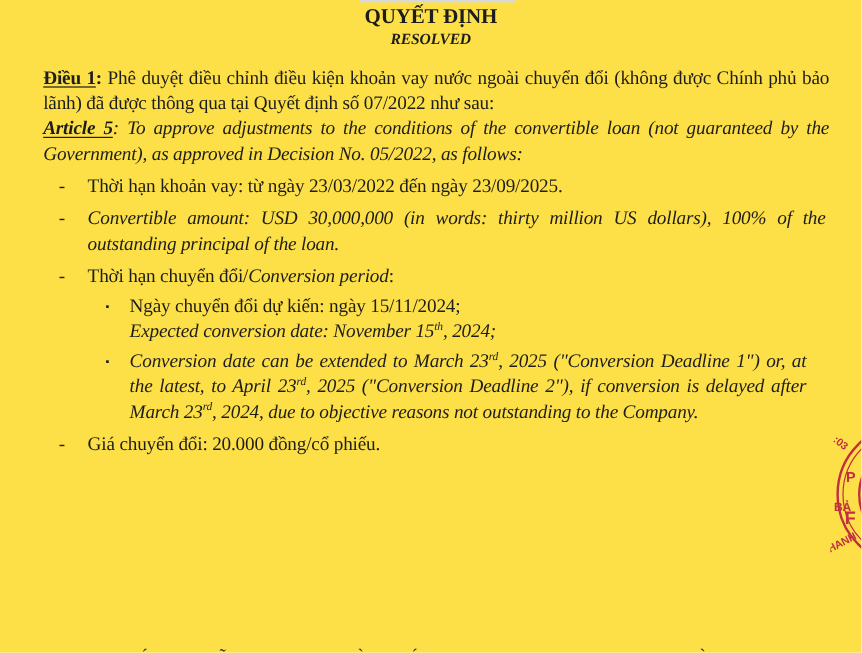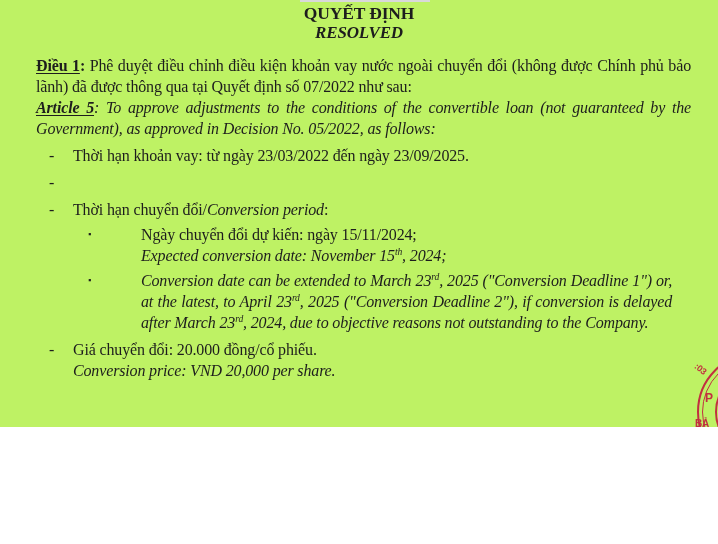--- a/index.html
+++ b/index.html
@@ -1,34 +1,34 @@
 <!DOCTYPE html>
 <html><head>
 <meta charset="utf-8">
 <style>
   html,body{margin:0;padding:0;background:#ffffff;}
   .page{
-    position:relative;width:718px;height:427px;overflow:hidden;background:#bef264;
+    position:relative;width:718px;height:544px;overflow:hidden;background:#fde047;
     font-family:"Liberation Serif","DejaVu Serif",serif;
     color:#1d1d1d;font-size:16px;line-height:21px;letter-spacing:-0.15px;
   }
   .titles{text-align:center;padding-top:3px;}
   .t-vi{font-weight:bold;font-size:17.5px;line-height:20px;}
-  .t-en{font-weight:bold;font-style:italic;font-size:17px;line-height:20px;}
+  .t-en{font-weight:bold;font-style:italic;font-size:13px;line-height:20px;}
   .para{margin:12px 27px 0 36px;text-align:justify;}
   .lbl{font-weight:bold;text-decoration:underline;text-underline-offset:2px;}
   .lbl-en{font-weight:bold;font-style:italic;text-decoration:underline;text-underline-offset:2px;}
   .en{font-style:italic;}
   .bold{font-weight:bold;}
   .li{display:flex;margin:6px 30px 0 36px;}
   .marker{flex:0 0 37px;padding-left:13px;box-sizing:border-box;}
   .li-body{flex:1;text-align:justify;}
   .sub{display:flex;margin-top:4px;margin-right:16px;}
   .sq{flex:0 0 35px;padding-left:15px;box-sizing:border-box;font-size:9px;line-height:21px;}
-  .sub-body{flex:1;text-align:justify;margin-left:33px;}
+  .sub-body{flex:1;text-align:justify;}
   sup{font-size:0.6em;vertical-align:super;line-height:0;}
   .smudge{position:absolute;left:300px;top:0;width:130px;height:2px;background:#d9d9d9;}
   
   .stamp{position:absolute;left:692px;top:350px;width:26px;height:122px;overflow:hidden;color:#c22f40;font-family:"Liberation Sans","DejaVu Sans",sans-serif;}
   .ring{position:absolute;border-radius:50%;border:2px solid #c22f40;box-sizing:border-box;}
   .r1{left:5px;top:2px;width:120px;height:120px;}
   .r2{left:10px;top:7px;width:110px;height:110px;border-width:1px;}
   .r3{left:23px;top:20px;width:84px;height:84px;}
   .frag{position:absolute;font-weight:bold;white-space:nowrap;}
   .f0{left:2px;top:9px;font-size:9px;transform:rotate(38deg);}
@@ -59,20 +59,21 @@
   <div class="li">
     <div class="marker">-</div>
     <div class="li-body">
       <div>Thời hạn khoản vay: từ ngày 23/03/2022 đến ngày 23/09/2025.</div>
     </div>
   </div>
 
   <div class="li">
     <div class="marker">-</div>
     <div class="li-body">
+      <div class="en">Convertible amount: USD 30,000,000 (in words: thirty million US dollars), 100% of the outstanding principal of the loan.</div>
     </div>
   </div>
 
   <div class="li">
     <div class="marker">-</div>
     <div class="li-body">
       <div><span>Thời hạn chuyển đổi/</span><span class="en">Conversion period</span><span>:</span></div>
 
       <div class="sub">
         <div class="sq">▪</div>
@@ -88,21 +89,20 @@
           <div class="en"><span>Conversion date can be extended to March 23</span><sup>rd</sup><span>, 2025 ("Conversion Deadline 1") or, at the latest, to April 23</span><sup>rd</sup><span>, 2025 ("Conversion Deadline 2"), if conversion is delayed after March 23</span><sup>rd</sup><span>, 2024, due to objective reasons not outstanding to the Company.</span></div>
         </div>
       </div>
     </div>
   </div>
 
   <div class="li">
     <div class="marker">-</div>
     <div class="li-body">
       <div>Giá chuyển đổi: 20.000 đồng/cổ phiếu.</div>
-      <div class="en">Conversion price: VND 20,000 per share.</div>
     </div>
   </div>
 
   <div class="stamp">
     <div class="ring r1"></div>
     <div class="ring r2"></div>
     <div class="ring r3"></div>
     <span class="frag f0">:03</span>
     <span class="frag f1">P</span>
     <span class="frag f2">BẢ</span>

